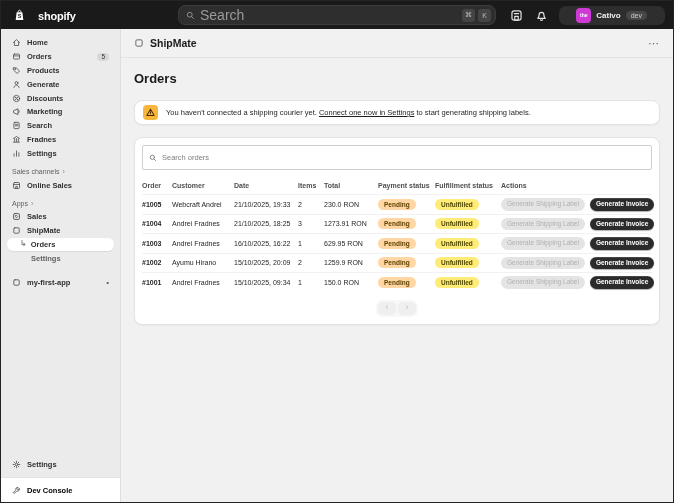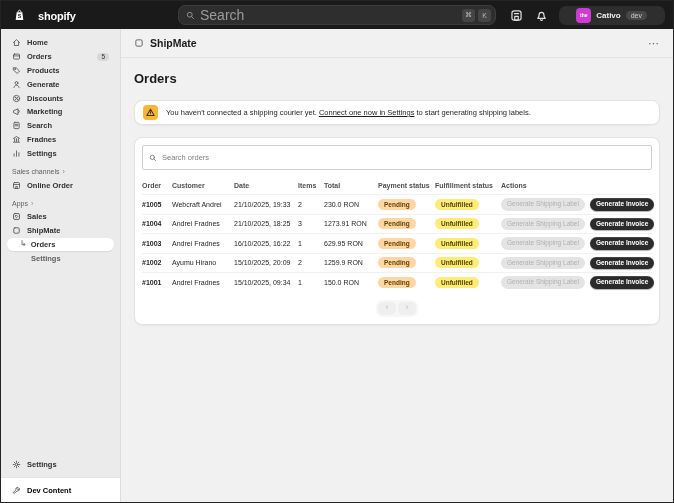--- a/index.html
+++ b/index.html
@@ -219,21 +219,21 @@
           <span>Sales channels</span>
           <span class="s-chevron">›</span>
         </div>
         <div class="s-item">
           <span class="s-ico">
               <svg viewBox="0 0 12 12">
                 <rect x="2" y="2" width="8" height="8" rx="1.5"></rect>
                 <path d="M2 4.6h8M5 10V7.2h2V10"></path>
               </svg>
             </span>
-          <span class="s-label">Online Order</span>
+          <span class="s-label">Online Sales</span>
         </div>
 
         <div class="s-section">
           <span>Apps</span>
           <span class="s-chevron">›</span>
         </div>
         <div class="s-item">
           <span class="s-ico">
               <svg viewBox="0 0 12 12">
                 <rect x="2" y="2" width="8" height="8" rx="2"></rect>
@@ -251,40 +251,49 @@
           <span class="s-label">ShipMate</span>
         </div>
         <div class="s-child selected">
           <span class="arrow">↳</span>
           <span class="s-child-label">Orders</span>
         </div>
         <div class="s-child muted">
           <span class="s-child-label">Settings</span>
         </div>
 
+        <div class="s-item" style="margin-top:10px;">
+          <span class="s-ico">
+              <svg viewBox="0 0 12 12">
+                <rect x="2.4" y="2.4" width="7.2" height="7.2" rx="1.4"></rect>
+              </svg>
+            </span>
+          <span class="s-label">my-first-app</span>
+          <span class="s-dot">•</span>
+        </div>
       </div>
 
       <div class="s-footer">
         <div class="s-item">
           <span class="s-ico">
               <svg viewBox="0 0 12 12">
                 <circle cx="6" cy="6" r="1.7"></circle>
                 <path d="M6 1.6v1.5M6 8.9v1.5M1.6 6h1.5M8.9 6h1.5M2.9 2.9l1 1M8.1 8.1l1 1M9.1 2.9l-1 1M3.9 8.1l-1 1"></path>
               </svg>
             </span>
           <span class="s-label">Settings</span>
         </div>
       </div>
       <div class="dev-bar">
         <span class="s-ico">
             <svg viewBox="0 0 12 12" style="stroke:#4f4f4f;fill:none;stroke-width:1.1;stroke-linecap:round;stroke-linejoin:round;width:9px;height:9px;">
               <path d="M9.8 3.6a2.4 2.4 0 01-3.2 2.9L3.7 9.4a1 1 0 11-1.4-1.4l2.9-2.9a2.4 2.4 0 012.9-3.2L6.7 3.3l1.7 1.7z"></path>
             </svg>
           </span>
-        <span class="s-label">Dev Content</span>
+        <span class="s-label">Dev Console</span>
       </div>
     </div>
 
     <div class="main">
       <div class="app-header">
         <span class="app-ico">
             <svg viewBox="0 0 12 12">
               <rect x="2.2" y="2.2" width="7.6" height="7.6" rx="1.6"></rect>
             </svg>
           </span>

